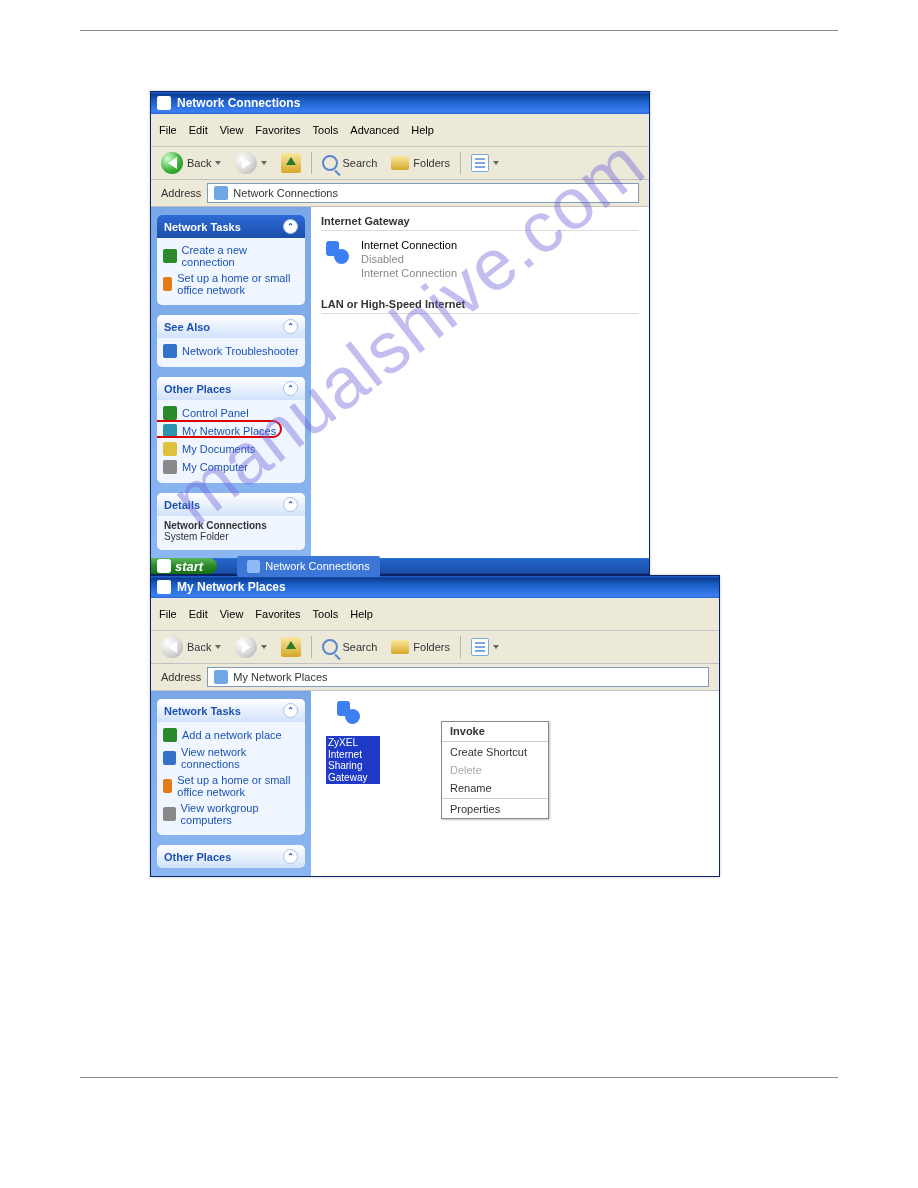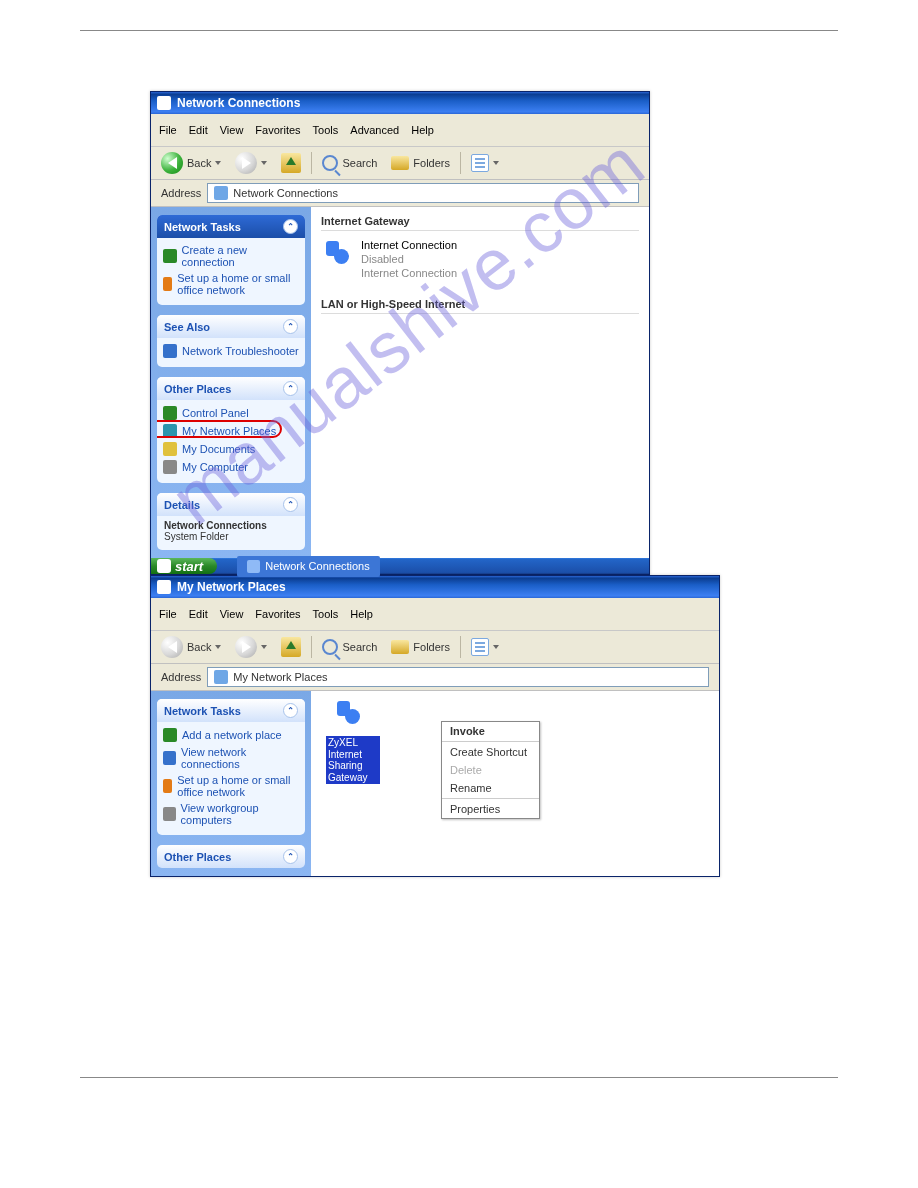--- a/index.html
+++ b/index.html
@@ -311,21 +311,21 @@
     padding:1px 2px;
     max-width:54px;
   }
 
   .ctxmenu {
     position:absolute;
     background:#fff;
     border:1px solid #888;
     font-size:11px;
     box-shadow: 1px 1px 2px rgba(0,0,0,0.25);
-    width:99px;
+    width:108px;
   }
   .ctxmenu div {
     padding:3px 8px;
   }
   .ctxmenu div.bold { font-weight:bold; }
   .ctxmenu div.disabled { color:#aaa; }
   .ctxmenu hr { border:none; border-top:1px solid #ccc; margin:1px 0; }
 
   
   .taskbar {

